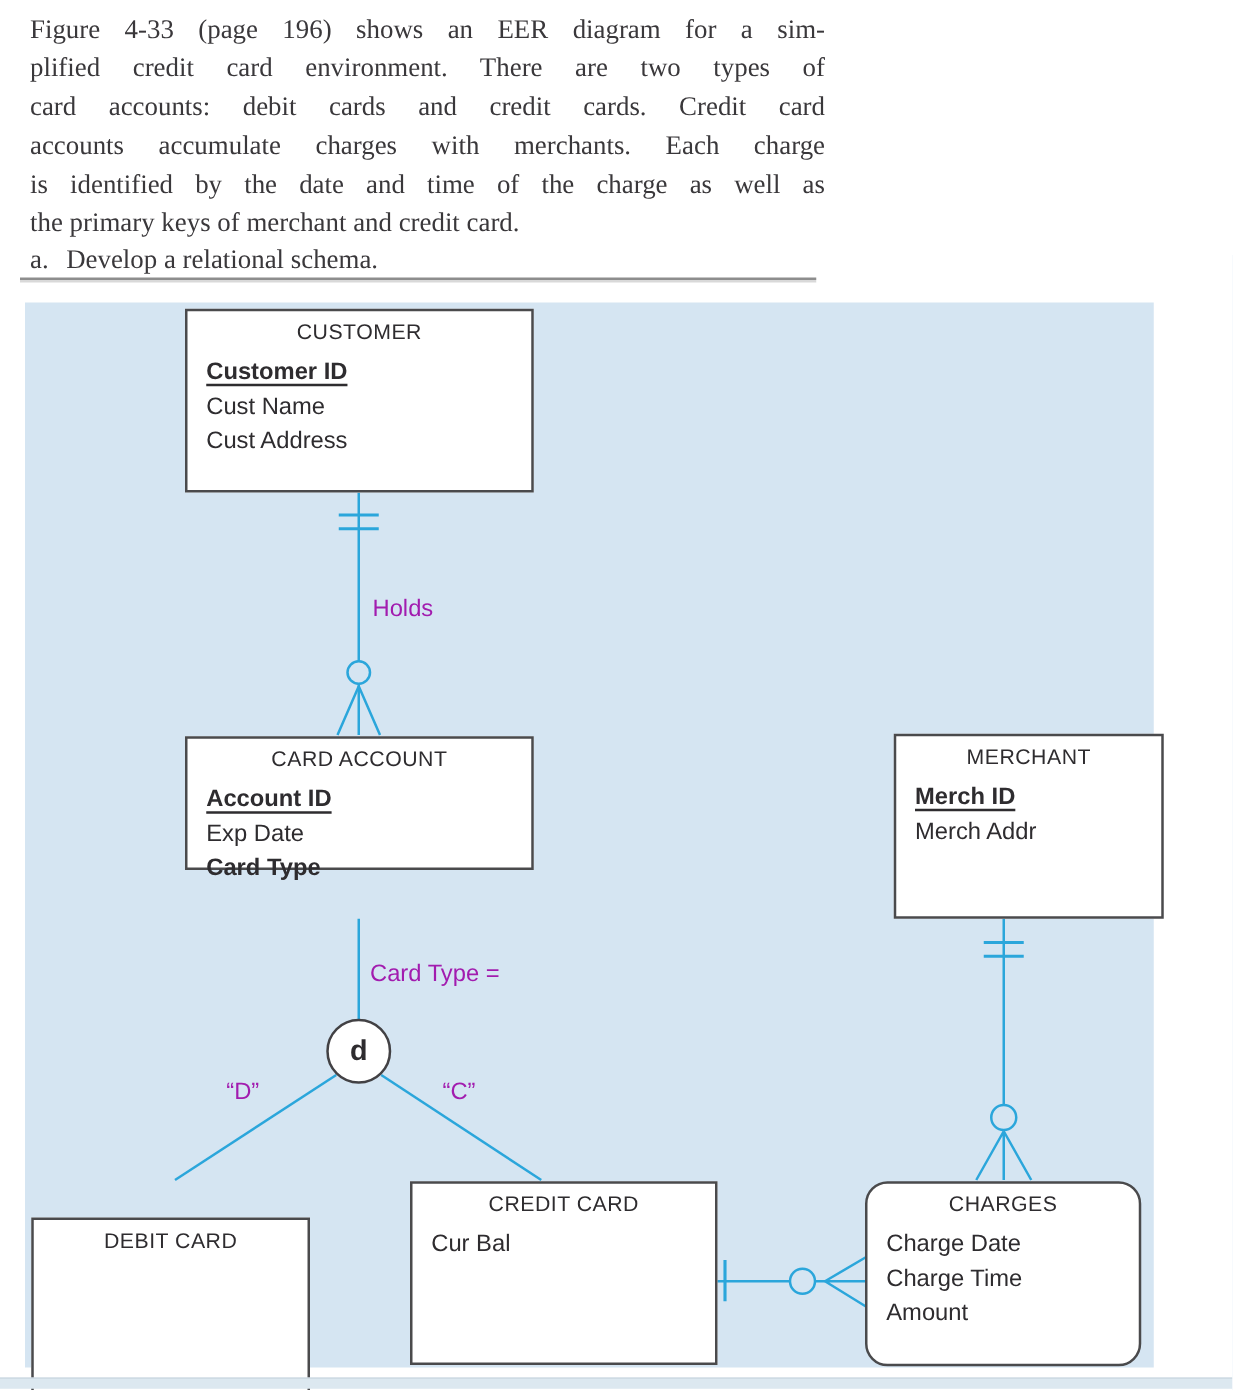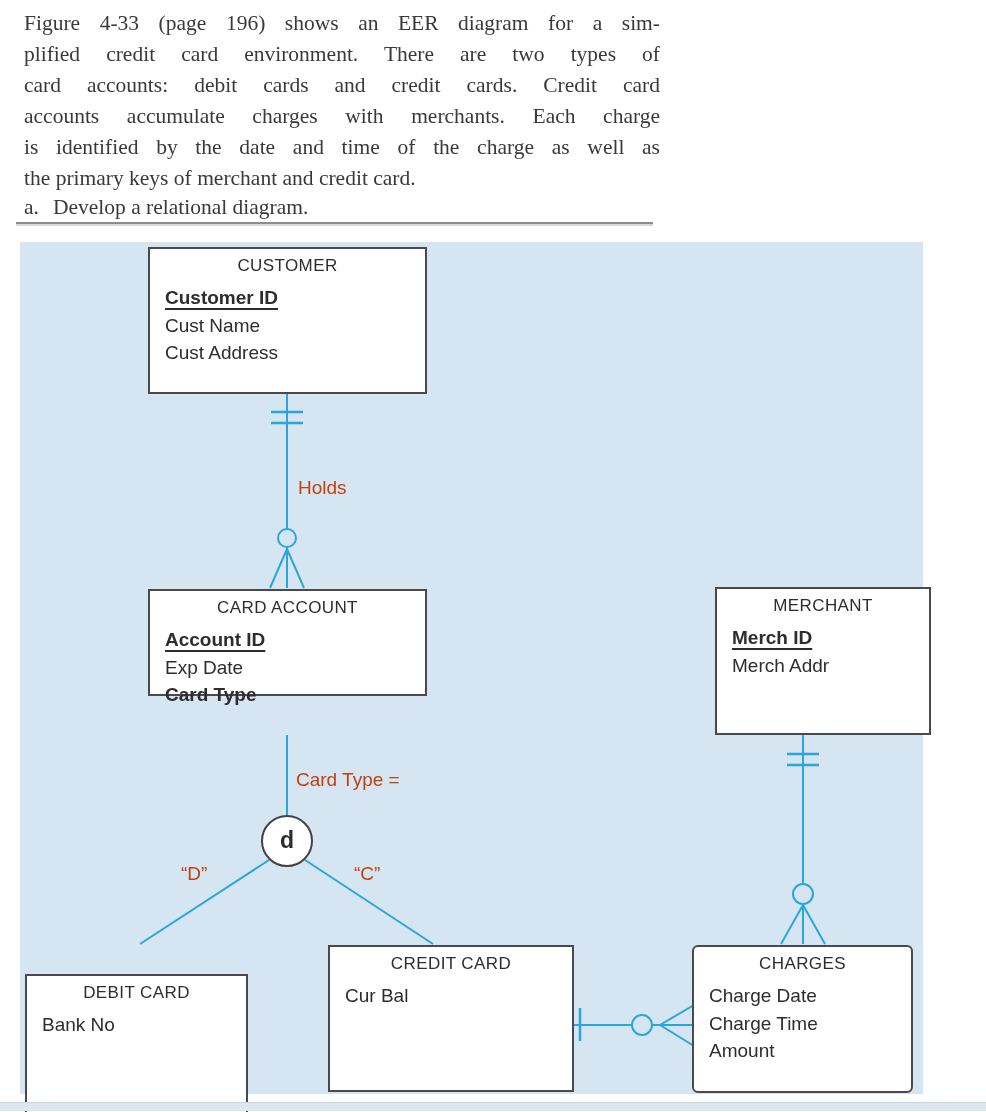--- a/index.html
+++ b/index.html
@@ -47,40 +47,40 @@
   .panel{
     position:absolute;left:20px;top:242px;width:903px;height:852px;
     background:var(--panel-bg);
   }
   svg.wires{position:absolute;left:0;top:0;pointer-events:none;}
   
   .entity{
     position:absolute;background:#fff;
     border:2px solid var(--box-border);
   }
-  .entity.rounded{border-radius:6px;}
+  .entity.rounded{border-radius:18px;}
   .entity-title{
     padding-top:7px;text-align:center;
     font-size:17px;letter-spacing:.4px;color:#2e2c2f;
   }
   .entity-attrs{
     padding:8px 0 0 15px;
     font-size:19px;line-height:27.5px;color:#2e2c2f;
   }
   .attr{display:block;}
   .attr.pk{
     font-weight:bold;
     text-decoration:underline;
     text-underline-offset:4px;
     text-decoration-thickness:2px;
   }
   .attr.bold{font-weight:bold;}
   
   .dlabel{
-    position:absolute;font-size:19px;color:#c2410c;
+    position:absolute;font-size:19px;color:#a21caf;
     white-space:nowrap;
   }
   .d-circle{
     position:absolute;left:261px;top:815px;width:52px;height:52px;
     background:#fff;border:2.5px solid #424144;border-radius:50%;
     text-align:center;line-height:47px;
     font-size:23px;font-weight:bold;color:#2e2c2f;
   }
   
   .bottom-strip{
@@ -97,21 +97,21 @@
   <div class="problem">
     <div class="pline">Figure 4-33 (page 196) shows an EER diagram for a sim-</div>
     <div class="pline">plified credit card environment. There are two types of</div>
     <div class="pline">card accounts: debit cards and credit cards. Credit card</div>
     <div class="pline">accounts accumulate charges with merchants. Each charge</div>
     <div class="pline">is identified by the date and time of the charge as well as</div>
     <div class="pline last">the primary keys of merchant and credit card.</div>
   </div>
   <div class="item-a">
     <span>a.</span>
-    <span>Develop a relational diagram.</span>
+    <span>Develop a relational schema.</span>
   </div>
   <div class="rule"></div>
 
   <div class="panel"></div>
 
   <svg class="wires" width="986" height="1112" viewBox="0 0 986 1112">
     <g stroke="#2ba6db" stroke-width="2" fill="none">
 
       <path d="M287 394 L287 588"></path>
       <path d="M271 412 H303 M271 423 H303" stroke-width="2.5"></path>
@@ -156,23 +156,20 @@
   <div class="entity" style="left:690px;top:587px;width:216px;height:148px;margin-left:25px;">
     <div class="entity-title">MERCHANT</div>
     <div class="entity-attrs">
       <span class="attr pk">Merch ID</span>
       <span class="attr">Merch Addr</span>
     </div>
   </div>
 
   <div class="entity" style="left:25px;top:945px;width:223px;height:147px;margin-top:29px;">
     <div class="entity-title">DEBIT CARD</div>
-    <div class="entity-attrs">
-      <span class="attr">Bank No</span>
-    </div>
   </div>
 
   <div class="entity" style="left:328px;top:945px;width:246px;height:147px;">
     <div class="entity-title">CREDIT CARD</div>
     <div class="entity-attrs">
       <span class="attr">Cur Bal</span>
     </div>
   </div>
 
   <div class="entity rounded" style="left:692px;top:945px;width:221px;height:148px;">

